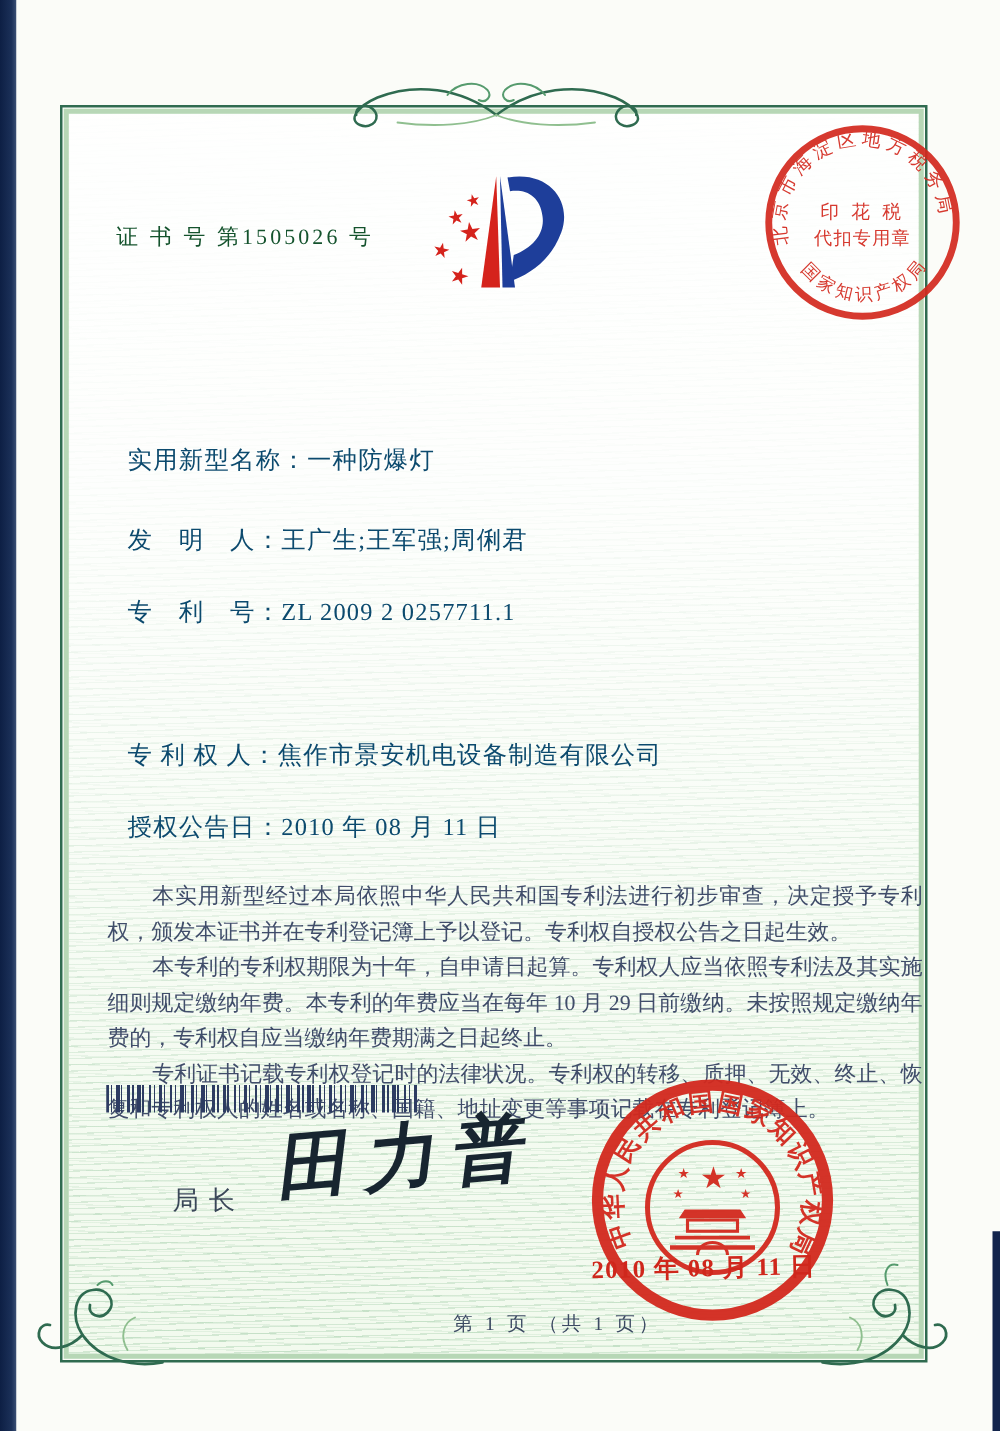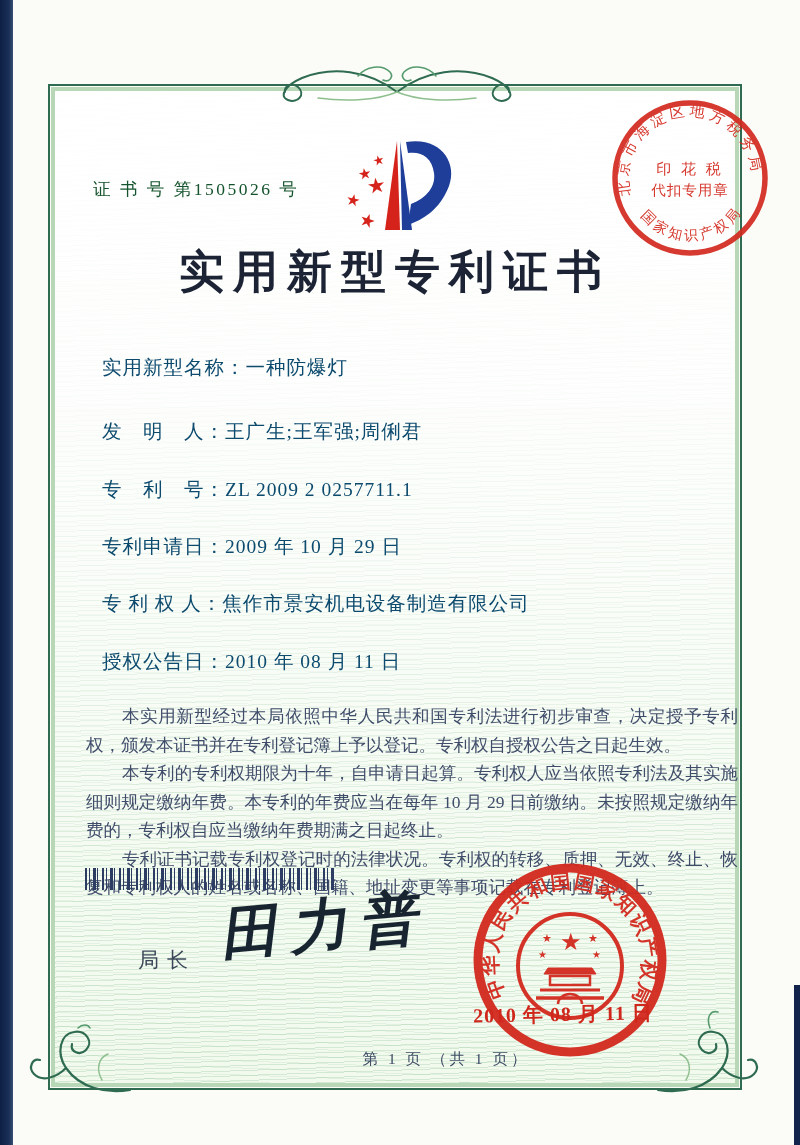--- a/index.html
+++ b/index.html
@@ -108,33 +108,29 @@
     <text fill="#d3291e" font-size="15" letter-spacing="4">
       <textPath href="#taxTop" startOffset="4">北京市海淀区地方税务局</textPath>
     </text>
     <text fill="#d3291e" font-size="14" letter-spacing="3">
       <textPath href="#taxBottom" startOffset="8">国家知识产权局</textPath>
     </text>
     <text x="82" y="78" text-anchor="middle" fill="#d3291e" font-size="15" letter-spacing="3">印 花 税</text>
     <text x="82" y="99" text-anchor="middle" fill="#d3291e" font-size="14.5" letter-spacing="1">代扣专用章</text>
   </svg>
 
-  <div class="title">实用新型专利证书</div>
 
   <div class="field" style="top:354px;">
     <span>实用新型名称：</span><span>一种防爆灯</span>
   </div>
   <div class="field" style="top:418px;">
     <span>发　明　人：</span><span>王广生;王军强;周俐君</span>
   </div>
   <div class="field" style="top:476px;text-align:center;">
     <span>专　利　号：</span><span>ZL 2009 2 0257711.1</span>
-  </div>
-  <div class="field" style="top:533px;">
-    <span>专利申请日：</span><span>2009 年 10 月 29 日</span>
   </div>
   <div class="field" style="top:590px;">
     <span>专 利 权 人：</span><span>焦作市景安机电设备制造有限公司</span>
   </div>
   <div class="field" style="top:648px;">
     <span>授权公告日：</span><span>2010 年 08 月 11 日</span>
   </div>
 
   <div class="paras">
     <p>本实用新型经过本局依照中华人民共和国专利法进行初步审查，决定授予专利权，颁发本证书并在专利登记簿上予以登记。专利权自授权公告之日起生效。</p>

